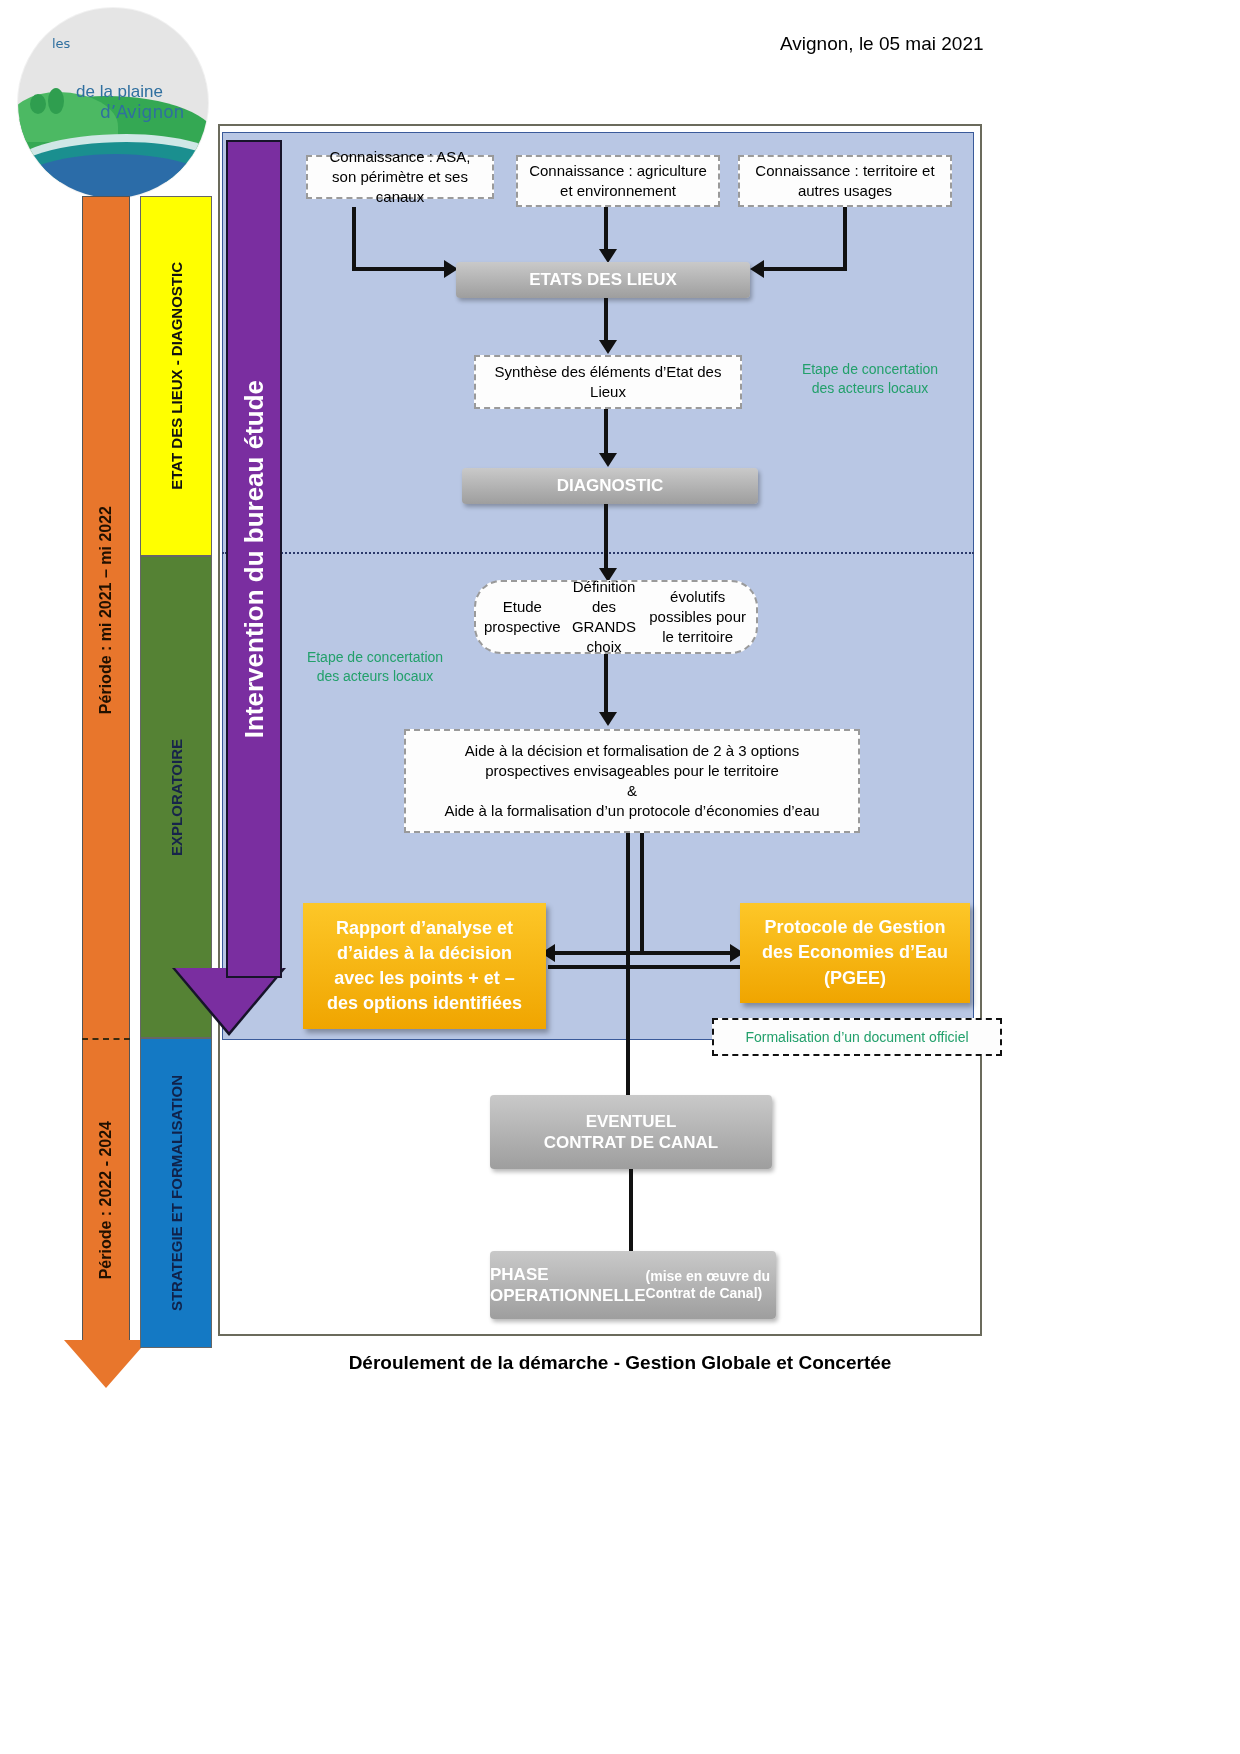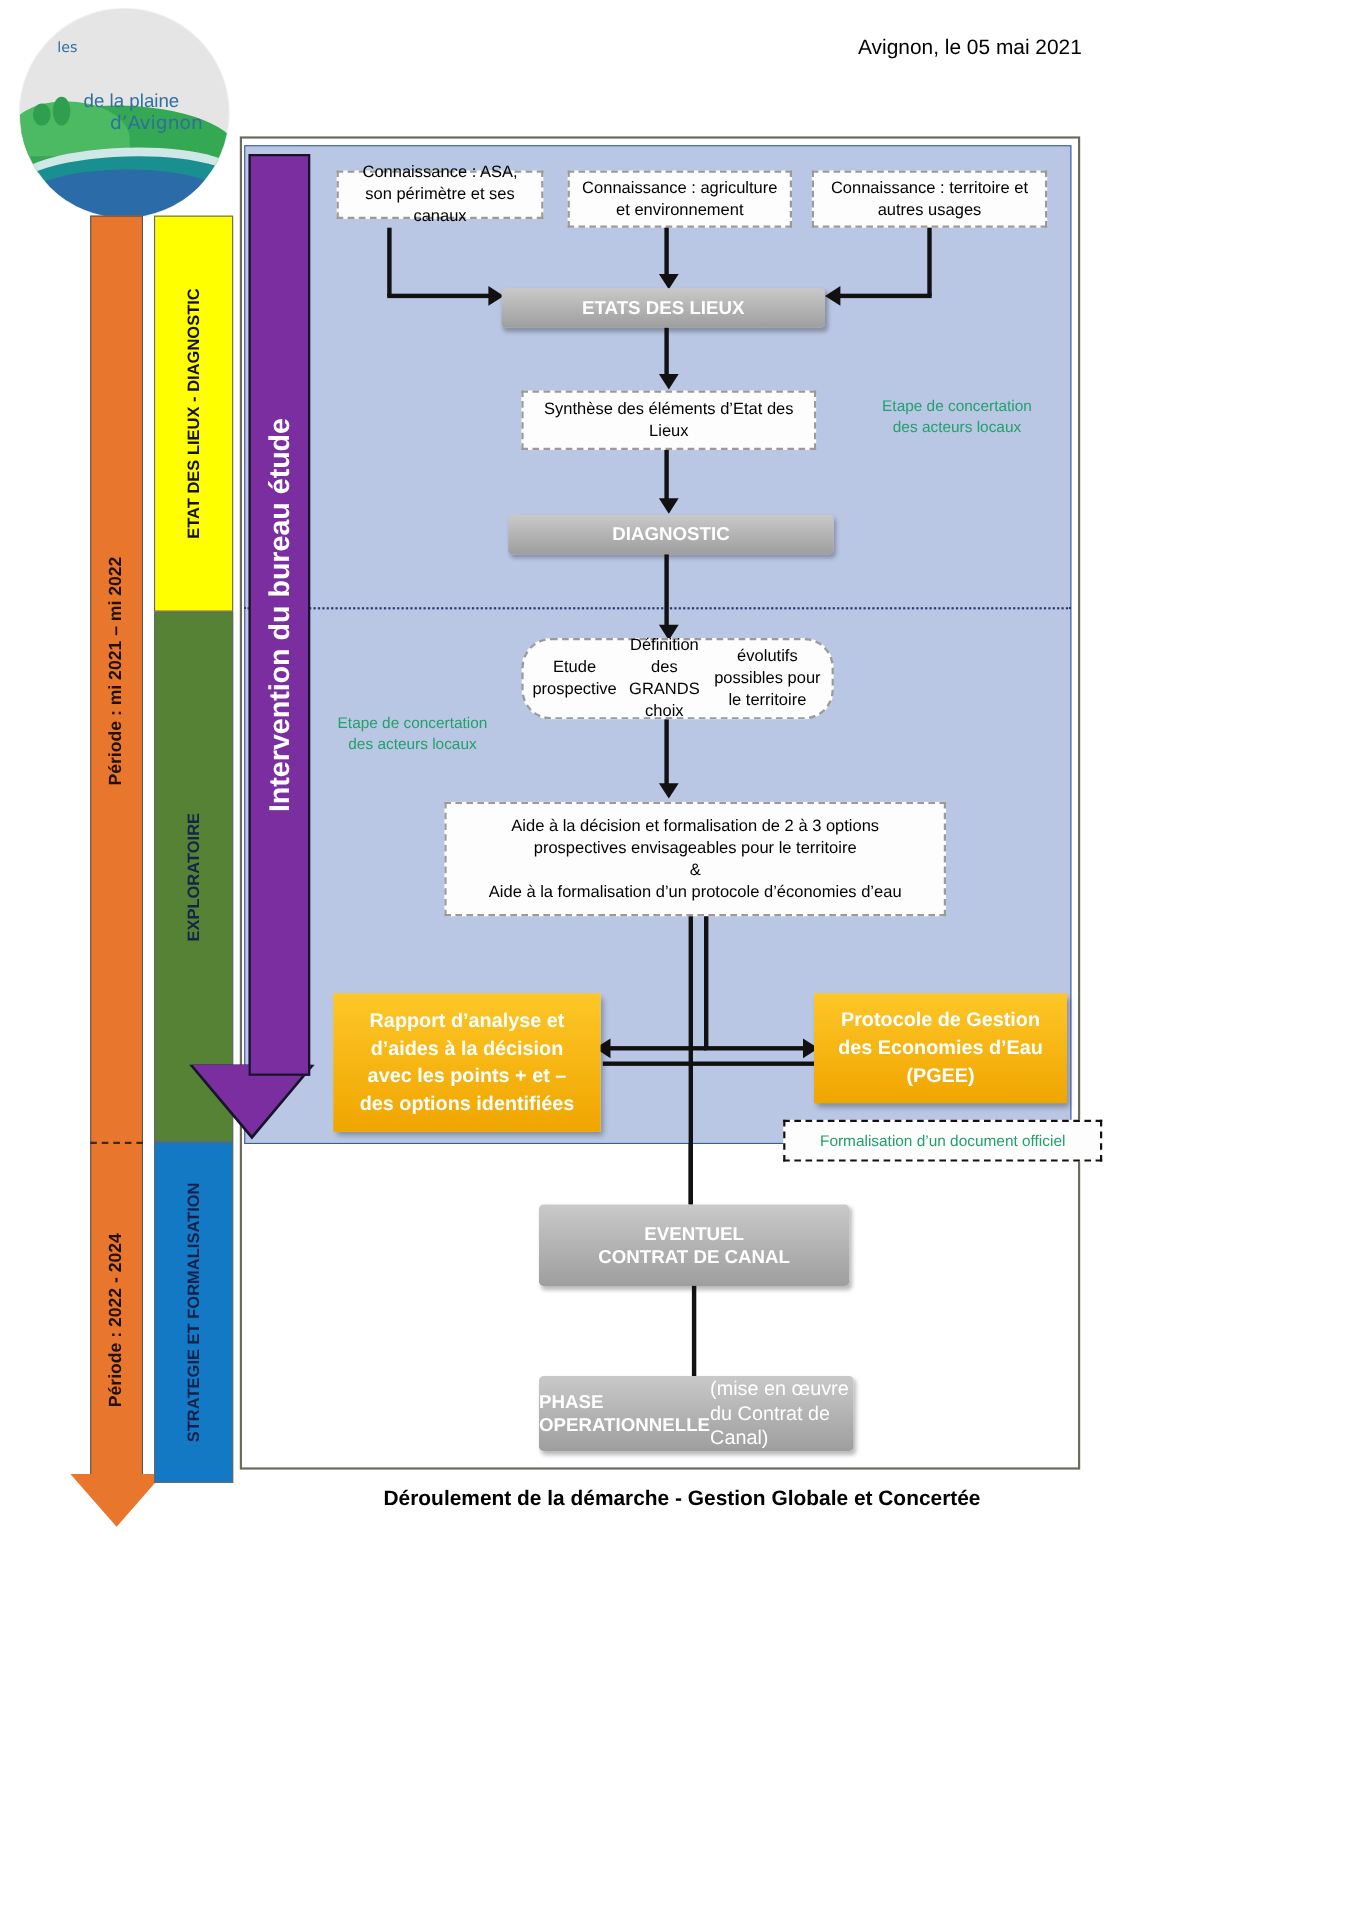--- a/index.html
+++ b/index.html
@@ -349,16 +349,16 @@
 
 <div class="abs greybar" style="left:490px;top:1095px;width:282px;height:74px;flex-direction:column;">
   <span>EVENTUEL</span>
   <span>CONTRAT DE CANAL</span>
 </div>
 
 <div class="abs ln vln" style="left:629px;top:1169px;height:82px;"></div>
 
 <div class="abs greybar" style="left:490px;top:1251px;width:286px;height:68px;">
   <span>PHASE OPERATIONNELLE</span>
-  <span style="font-size:18px;font-weight:normal;">(mise en œuvre du Contrat de Canal)</span>
+  <span style="font-size:14px;font-weight:bold;">(mise en œuvre du Contrat de Canal)</span>
 </div>
 
 <div class="abs" id="footer">Déroulement de la démarche - Gestion Globale et Concertée</div>
 
 </body></html>

